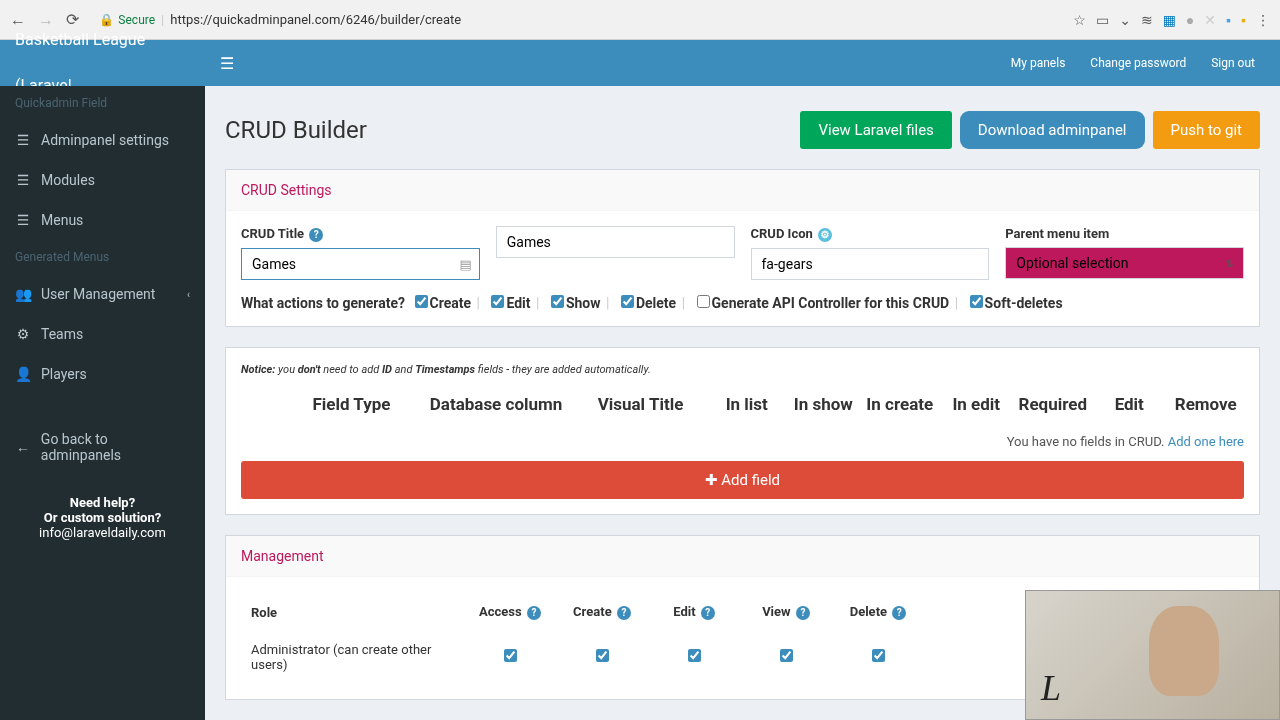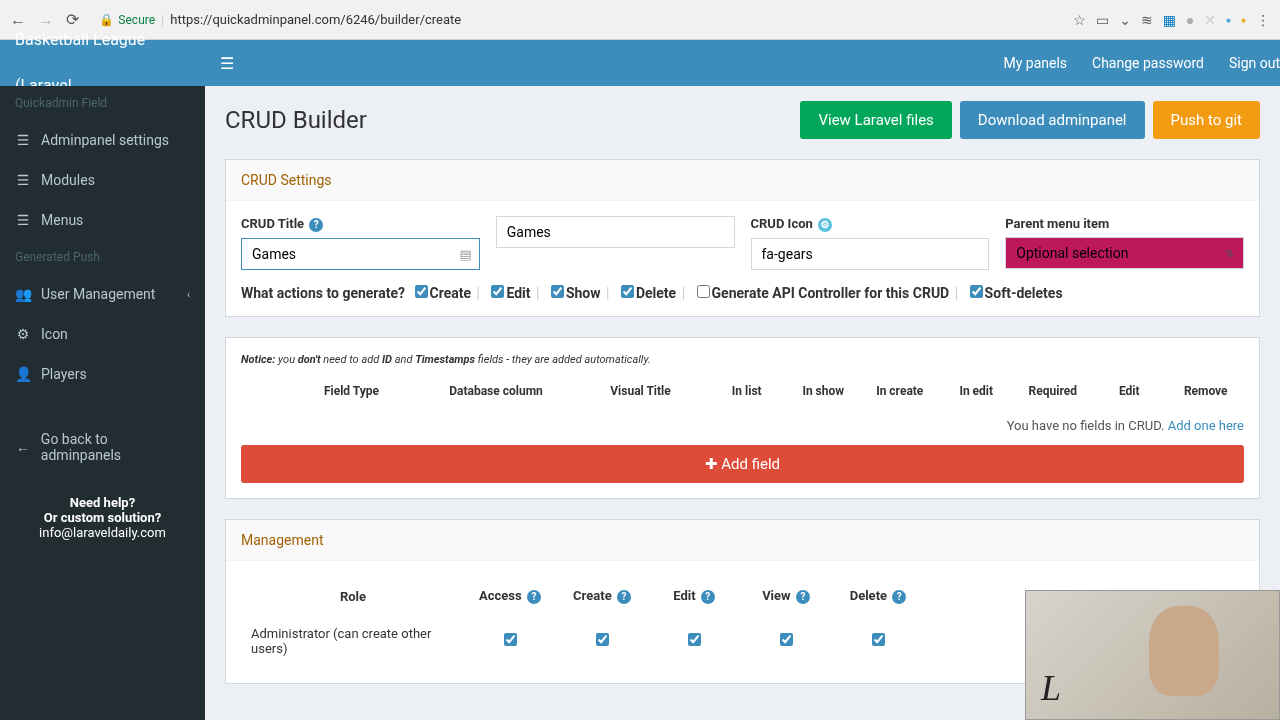--- a/index.html
+++ b/index.html
@@ -11,49 +11,49 @@
 .browser-nav span { cursor: pointer; font-size: 16px; }
 .browser-url { flex: 1; display: flex; align-items: center; gap: 6px; padding: 4px 10px; font-size: 13px; color: #333; }
 .secure { color: #0b8043; font-size: 12px; display: flex; align-items: center; gap: 4px; }
 .browser-icons { display: flex; gap: 10px; color: #5a5a5a; align-items: center; }
 .browser-icons span { font-size: 14px; }
 
 
 .top-header { height: 46px; background: #3c8dbc; color: #fff; display: flex; align-items: center; }
 .brand { width: 205px; padding: 0 15px; font-size: 16px; line-height: 46px; }
 .hamburger { padding: 0 15px; font-size: 16px; cursor: pointer; }
-.header-right { margin-left: auto; display: flex; gap: 25px; font-size: 14px; }
+.header-right { margin-left: auto; display: flex; gap: 25px; padding-right: 25px; font-size: 12px; }
 .header-right span { cursor: pointer; }
 
 
 .layout { display: flex; height: calc(720px - 40px - 46px); }
 
 
 .sidebar { width: 205px; background: #222d32; color: #b8c7ce; font-size: 14px; overflow-y: auto; }
 .sidebar-header { padding: 10px 15px; color: #4b646f; font-size: 12px; }
 .sidebar-item { display: flex; align-items: center; padding: 12px 15px; gap: 10px; cursor: pointer; }
 .sidebar-item .icon { width: 16px; text-align: center; }
 .sidebar-item .caret { margin-left: auto; font-size: 10px; }
 .sidebar-help { text-align: center; padding: 20px 10px; font-size: 13px; color: #fff; }
 .sidebar-help-q { font-weight: bold; }
 
 
-.main { flex: 1; padding: 15px 20px; overflow-y: auto; position: relative; }
+.main { flex: 1; padding: 25px 20px; overflow-y: auto; position: relative; }
 .page-header { display: flex; align-items: center; margin-bottom: 20px; }
 .page-title { font-size: 24px; font-weight: 400; color: #333; }
 .page-actions { margin-left: auto; display: flex; gap: 8px; }
 .btn { padding: 10px 18px; border: none; border-radius: 3px; font-size: 15px; color: #fff; cursor: pointer; }
 .btn-green { background: #00a65a; }
-.btn-blue { background: #3c8dbc; }
+.btn-blue { background: #3c8dbc; border-radius: 9px; }
 .btn-orange { background: #f39c12; }
 .btn-red-wide { background: #dd4b39; color: #fff; width: 100%; padding: 10px; border: none; border-radius: 3px; font-size: 15px; cursor: pointer; }
 
 
 .panel { background: #fff; border: 1px solid #d2d6de; margin-bottom: 20px; }
-.panel-header { padding: 12px 15px; border-bottom: 1px solid #f4f4f4; color: #a16207; background: #f9f9f9; }
+.panel-header { padding: 12px 15px; border-bottom: 1px solid #f4f4f4; color: #be185d; background: #f9f9f9; }
 .panel-body { padding: 15px; }
 
 
 .form-row { display: flex; gap: 16px; margin-bottom: 15px; }
 .form-group { flex: 1; }
 .form-group label { display: block; font-weight: bold; margin-bottom: 6px; font-size: 13px; }
 .help-icon { display: inline-block; width: 14px; height: 14px; background: #3c8dbc; color: #fff; border-radius: 50%; font-size: 10px; line-height: 14px; text-align: center; margin-left: 2px; }
 .form-control { width: 100%; padding: 7px 10px; border: 1px solid #d2d6de; border-radius: 0; font-size: 14px; }
 .form-control.focused { border-color: #3c8dbc; outline: none; }
 .input-wrap { position: relative; }
@@ -64,32 +64,32 @@
 
 
 .actions-row { font-size: 14px; }
 .actions-row b { font-weight: bold; }
 .chk { margin: 0 2px 0 6px; accent-color: #3c8dbc; }
 .sep { color: #ccc; margin: 0 2px; }
 
 
 .notice { font-size: 11px; margin-bottom: 10px; }
 .notice i { font-style: italic; }
-.fields-header { display: flex; font-weight: bold; font-size: 12px; padding: 8px 0; }
+.fields-header { display: flex; font-weight: bold; font-size: 17px; padding: 8px 0; }
 .fields-header div { text-align: center; }
 .col-ft { width: 160px; }
 .col-db { width: 180px; }
 .col-vt { width: 160px; }
 .col-sm { width: 90px; }
 .no-fields { text-align: right; padding: 12px 0; color: #555; font-size: 13px; }
 .no-fields a { color: #3c8dbc; text-decoration: none; }
 
 
 .perm-table { width: 100%; font-size: 13px; }
-.perm-table th { text-align: center; padding: 10px 8px; font-weight: bold; }
+.perm-table th { text-align: left; padding: 10px 8px; font-weight: bold; }
 .perm-table th.ctr { text-align: center; }
 .perm-table td { padding: 10px 8px; }
 .perm-table td.ctr { text-align: center; }
 .perm-table input[type=checkbox] { accent-color: #3c8dbc; }
 
 
 .webcam { position: fixed; bottom: 0; right: 0; width: 255px; height: 130px; background: linear-gradient(135deg, #d8d4cc, #b8b0a0); border: 1px solid #999; }
 .webcam::before { content: ""; position: absolute; right: 60px; top: 15px; width: 70px; height: 90px; background: #caa88a; border-radius: 40% 40% 30% 30%; }
 .sig { position: absolute; left: 15px; bottom: 10px; font-family: cursive; font-size: 36px; color: #222; font-style: italic; }
 </style>
@@ -143,29 +143,29 @@
       <span>Adminpanel settings</span>
     </div>
     <div class="sidebar-item">
       <span class="icon">☰</span>
       <span>Modules</span>
     </div>
     <div class="sidebar-item">
       <span class="icon">☰</span>
       <span>Menus</span>
     </div>
-    <div class="sidebar-header">Generated Push</div>
+    <div class="sidebar-header">Generated Menus</div>
     <div class="sidebar-item">
       <span class="icon">👥</span>
       <span>User Management</span>
       <span class="caret">‹</span>
     </div>
     <div class="sidebar-item">
       <span class="icon">⚙</span>
-      <span>Icon</span>
+      <span>Teams</span>
     </div>
     <div class="sidebar-item">
       <span class="icon">👤</span>
       <span>Players</span>
     </div>
     <div style="height:25px"></div>
     <div class="sidebar-item">
       <span class="icon">←</span>
       <span>Go back to adminpanels</span>
     </div>

